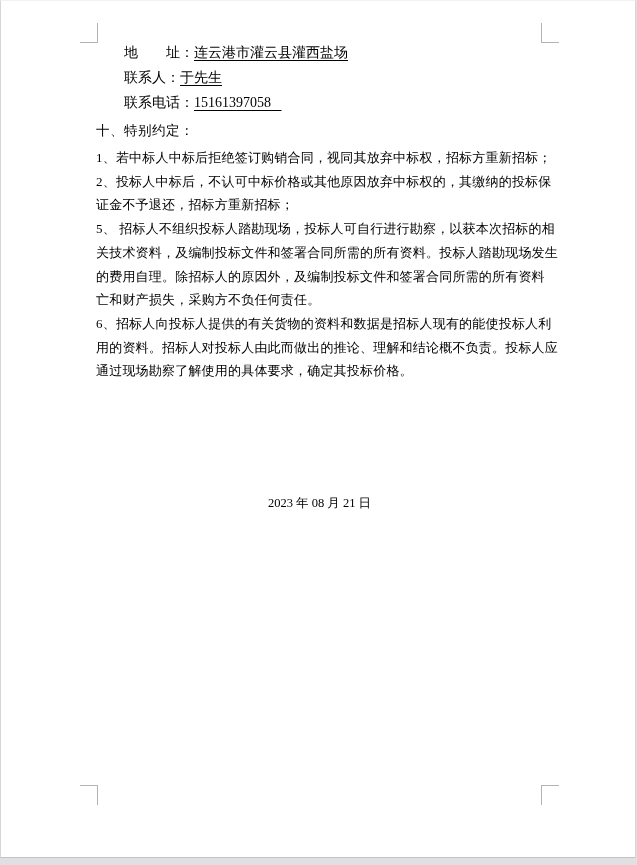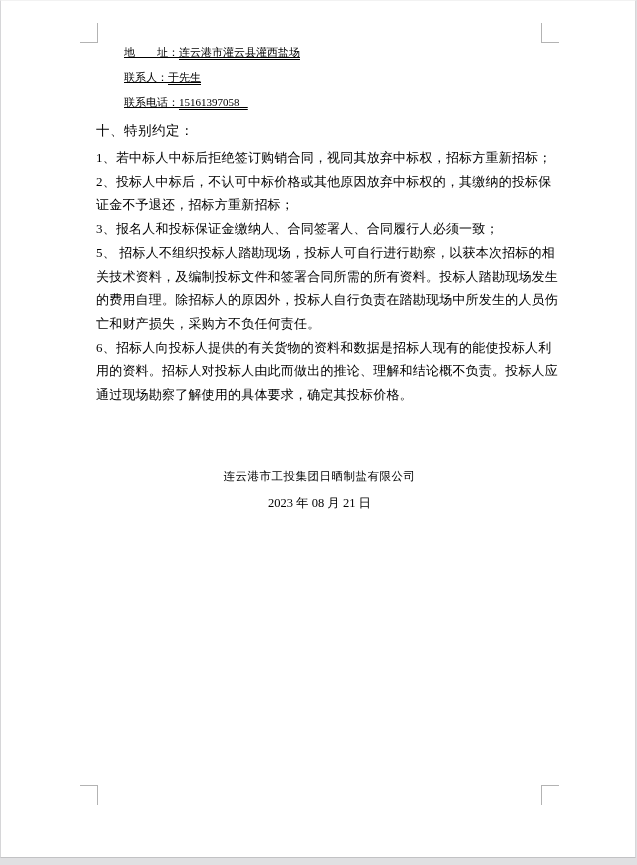--- a/index.html
+++ b/index.html
@@ -30,24 +30,23 @@
   
   .mark { position: absolute; width: 18px; height: 20px; }
   .mark.tl { left: 79px;  top: 22px;  border-right: 1px solid #b3b3b3; border-bottom: 1px solid #b3b3b3; }
   .mark.tr { left: 540px; top: 22px;  border-left: 1px solid #b3b3b3;  border-bottom: 1px solid #b3b3b3; }
   .mark.bl { left: 79px;  top: 784px; border-right: 1px solid #b3b3b3; border-top: 1px solid #b3b3b3; }
   .mark.br { left: 540px; top: 784px; border-left: 1px solid #b3b3b3;  border-top: 1px solid #b3b3b3; }
 
   .contact-block {
     position: absolute;
     left: 123px; top: 39px;
-    font-size: 11px;
+    font-size: 14px;
     line-height: 25px;
     white-space: nowrap;
-    text-decoration: underline;
   }
   .contact-row { height: 25px; }
   .contact-value { text-decoration: underline; text-underline-offset: 3px; }
 
   .section-heading {
     position: absolute;
     left: 95px; top: 121px;
     font-size: 13.5px;
     font-weight: normal;
     letter-spacing: 0.5px;
@@ -102,27 +101,25 @@
         <span class="contact-label">联系电话：</span><span class="contact-value">15161397058&nbsp;&nbsp;&nbsp;</span>
       </div>
     </div>
 
     <div class="section-heading">十、特别约定：</div>
 
     <div class="clauses">
         <div class="clause-line">1、若中标人中标后拒绝签订购销合同，视同其放弃中标权，招标方重新招标；</div>
         <div class="clause-line">2、投标人中标后，不认可中标价格或其他原因放弃中标权的，其缴纳的投标保</div>
         <div class="clause-line">证金不予退还，招标方重新招标；</div>
-        <div class="clause-line">3、报名人和投标保证金缴纳人、合同签署人、合同履行人必须一致；</div>
         <div class="clause-line">5、 招标人不组织投标人踏勘现场，投标人可自行进行勘察，以获本次招标的相</div>
         <div class="clause-line">关技术资料，及编制投标文件和签署合同所需的所有资料。投标人踏勘现场发生</div>
-        <div class="clause-line">的费用自理。除招标人的原因外，投标人自行负责在踏勘现场中所发生的人员伤</div>
+        <div class="clause-line">的费用自理。除招标人的原因外，及编制投标文件和签署合同所需的所有资料</div>
         <div class="clause-line">亡和财产损失，采购方不负任何责任。</div>
         <div class="clause-line">6、招标人向投标人提供的有关货物的资料和数据是招标人现有的能使投标人利</div>
         <div class="clause-line">用的资料。招标人对投标人由此而做出的推论、理解和结论概不负责。投标人应</div>
         <div class="clause-line">通过现场勘察了解使用的具体要求，确定其投标价格。</div>
       </div>
 
-    <div class="signature-company">连云港市工投集团日晒制盐有限公司</div>
     <div class="signature-date">2023 年 08 月 21 日</div>
 
   </div>
 </div>
 
 </body></html>

